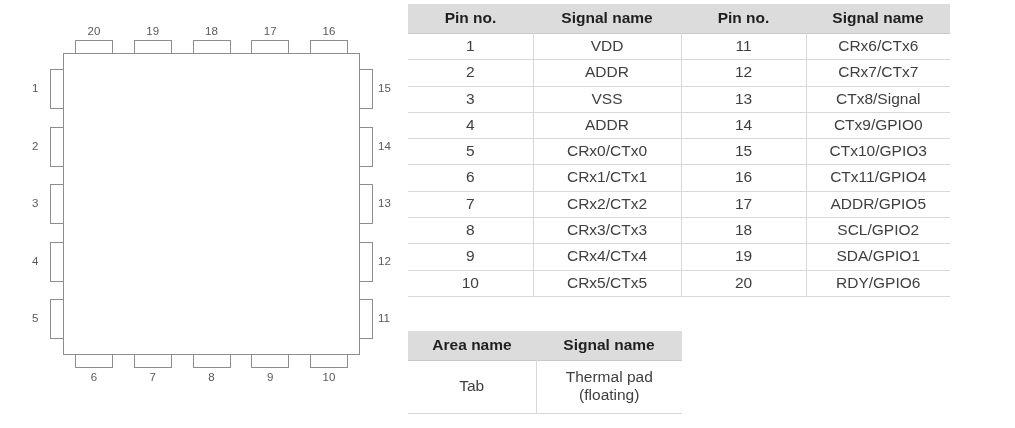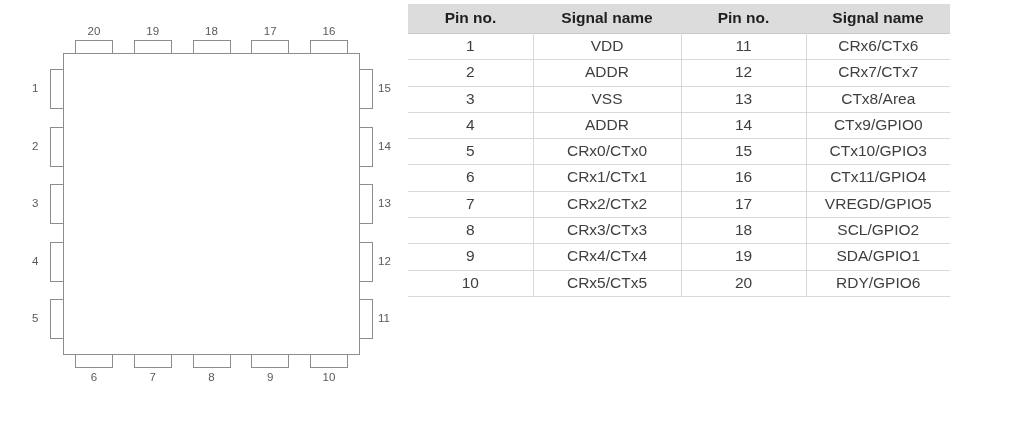--- a/index.html
+++ b/index.html
@@ -166,21 +166,21 @@
         <tr>
           <td>2</td>
           <td>ADDR</td>
           <td>12</td>
           <td class="lastcol">CRx7/CTx7</td>
         </tr>
         <tr>
           <td>3</td>
           <td>VSS</td>
           <td>13</td>
-          <td class="lastcol">CTx8/Area</td>
+          <td class="lastcol">CTx8/Signal</td>
         </tr>
         <tr>
           <td>4</td>
           <td>ADDR</td>
           <td>14</td>
           <td class="lastcol">CTx9/GPIO0</td>
         </tr>
         <tr>
           <td>5</td>
           <td>CRx0/CTx0</td>
@@ -190,21 +190,21 @@
         <tr>
           <td>6</td>
           <td>CRx1/CTx1</td>
           <td>16</td>
           <td class="lastcol">CTx11/GPIO4</td>
         </tr>
         <tr>
           <td>7</td>
           <td>CRx2/CTx2</td>
           <td>17</td>
-          <td class="lastcol">VREGD/GPIO5</td>
+          <td class="lastcol">ADDR/GPIO5</td>
         </tr>
         <tr>
           <td>8</td>
           <td>CRx3/CTx3</td>
           <td>18</td>
           <td class="lastcol">SCL/GPIO2</td>
         </tr>
         <tr>
           <td>9</td>
           <td>CRx4/CTx4</td>
@@ -213,14 +213,32 @@
         </tr>
         <tr>
           <td>10</td>
           <td>CRx5/CTx5</td>
           <td>20</td>
           <td class="lastcol">RDY/GPIO6</td>
         </tr>
       </tbody>
   </table>
 
+  <table class="tbl" id="area-table">
+    <colgroup>
+        <col class="a1">
+        <col class="a2">
+      </colgroup>
+    <thead>
+      <tr>
+        <th>Area name</th>
+        <th class="lastcol">Signal name</th>
+      </tr>
+    </thead>
+    <tbody id="area-table-body">
+        <tr>
+          <td>Tab</td>
+          <td class="lastcol">Thermal pad<br>(floating)</td>
+        </tr>
+      </tbody>
+  </table>
 
 </div>
 
 </body></html>

